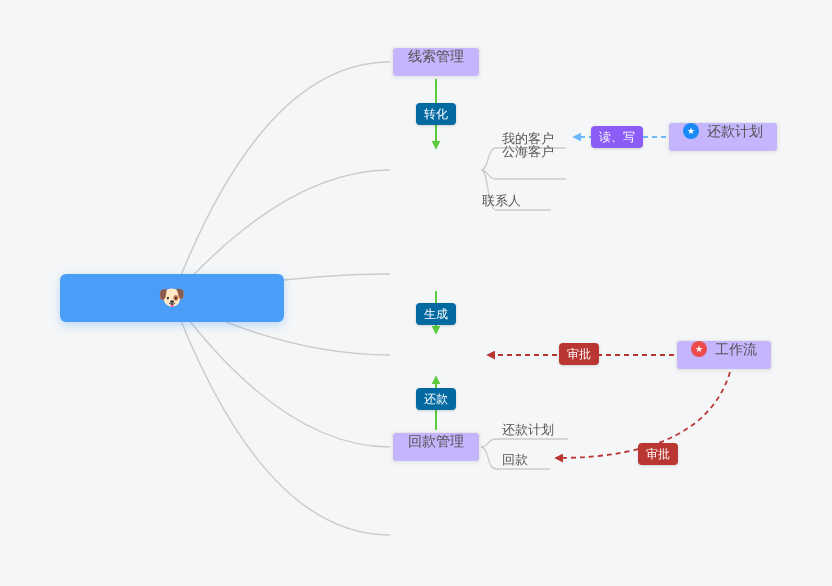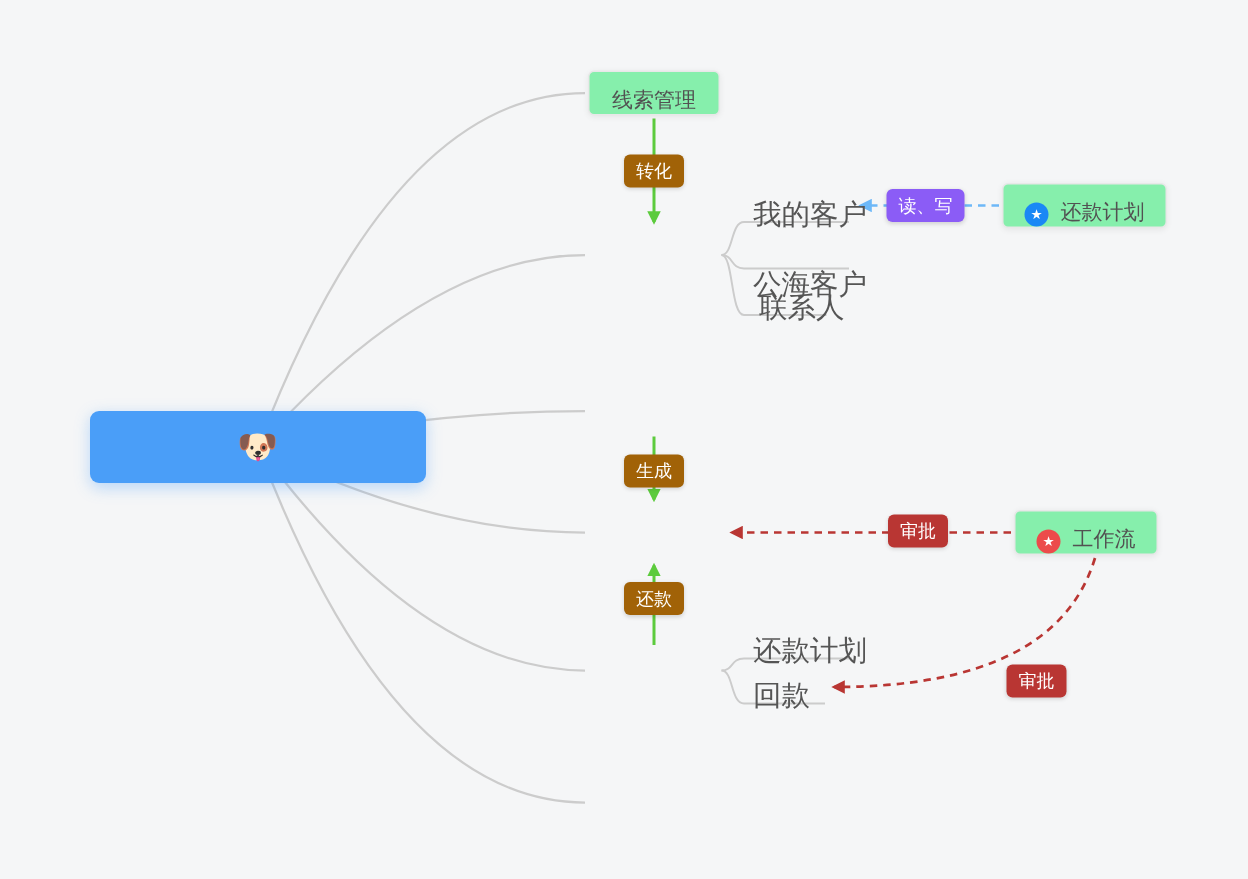--- a/index.html
+++ b/index.html
@@ -1,33 +1,33 @@
 <!DOCTYPE html>
 <html><head>
 <meta charset="utf-8">
 <style>
   html,body{margin:0;padding:0;}
   body{background:#f5f6f7;font-family:"Liberation Sans","DejaVu Sans",sans-serif;}
   .canvas{position:relative;width:832px;height:586px;background:#f5f6f7;overflow:hidden;}
   .edges{position:absolute;left:0;top:0;}
-  .node{position:absolute;background:#86efac;border:1px solid #e8e8e8;border-radius:4px;
-        box-shadow:0 1px 4px rgba(0,0,0,.07);display:flex;align-items:flex-end;justify-content:center;
+  .node{position:absolute;background:#c4b5fd;border:1px solid #e8e8e8;border-radius:4px;
+        box-shadow:0 1px 4px rgba(0,0,0,.07);display:flex;align-items:flex-start;justify-content:center;
         font-size:14px;color:#525252;box-sizing:border-box;}
   .main{width:88px;height:30px;}
   .side{height:30px;padding:0 14px;gap:8px;}
   .root{position:absolute;left:60px;top:274px;width:224px;height:48px;background:#4a9ef8;
         border-radius:6px;color:#fff;display:flex;align-items:center;justify-content:center;
         gap:10px;font-size:20px;box-shadow:0 3px 10px rgba(74,158,248,.35);}
   .root .emoji{font-size:22px;line-height:1;}
-  .subitem{position:absolute;font-size:19px;color:#555;white-space:nowrap;}
+  .subitem{position:absolute;font-size:13px;color:#555;white-space:nowrap;}
   .badge{position:absolute;transform:translate(-50%,-50%);color:#fff;font-size:12px;line-height:1;
          padding:5px 8px;border-radius:4px;white-space:nowrap;box-shadow:0 1px 3px rgba(0,0,0,.15);z-index:5;}
-  .badge.green{background:#a16207;}
+  .badge.green{background:#0369a1;}
   .badge.blue{background:#8b5cf6;}
-  .badge.red{background:#b93633;margin-left:33px;}
+  .badge.red{background:#b93633;}
   .icon-circle{width:16px;height:16px;border-radius:50%;color:#fff;font-size:9px;line-height:16px;
                text-align:center;flex:0 0 auto;}
   .icon-circle.blue{background:#1a88f5;}
   .icon-circle.red{background:#ec4b4b;}
 </style>
 </head>
 <body>
 
 <div class="canvas">
 
@@ -68,24 +68,27 @@
     <path d="M 730 372 Q 704 458 556 458" fill="none" stroke="#b93633" stroke-width="1.8" stroke-dasharray="5 4" marker-end="url(#arr-red)"></path>
   </svg>
 
   <div class="root">
     <span class="emoji">🐶</span>
   </div>
 
   <div class="node main" style="left:392px;top:47px">
       <span>线索管理</span>
     </div>
+  <div class="node main" style="left:392px;top:432px">
+      <span>回款管理</span>
+    </div>
 
   <div class="subitem" style="left:502px;top:130px">我的客户</div>
-  <div class="subitem" style="left:502px;top:177px">公海客户</div>
-  <div class="subitem" style="left:506px;top:192px">联系人</div>
+  <div class="subitem" style="left:502px;top:143px">公海客户</div>
+  <div class="subitem" style="left:482px;top:192px">联系人</div>
 
   <div class="subitem" style="left:502px;top:421px">还款计划</div>
   <div class="subitem" style="left:502px;top:451px">回款</div>
 
   <div class="node side" style="left:668px;top:122px">
     <span class="icon-circle blue">★</span>
     <span>还款计划</span>
   </div>
   <div class="node side" style="left:676px;top:340px">
     <span class="icon-circle red">★</span>

